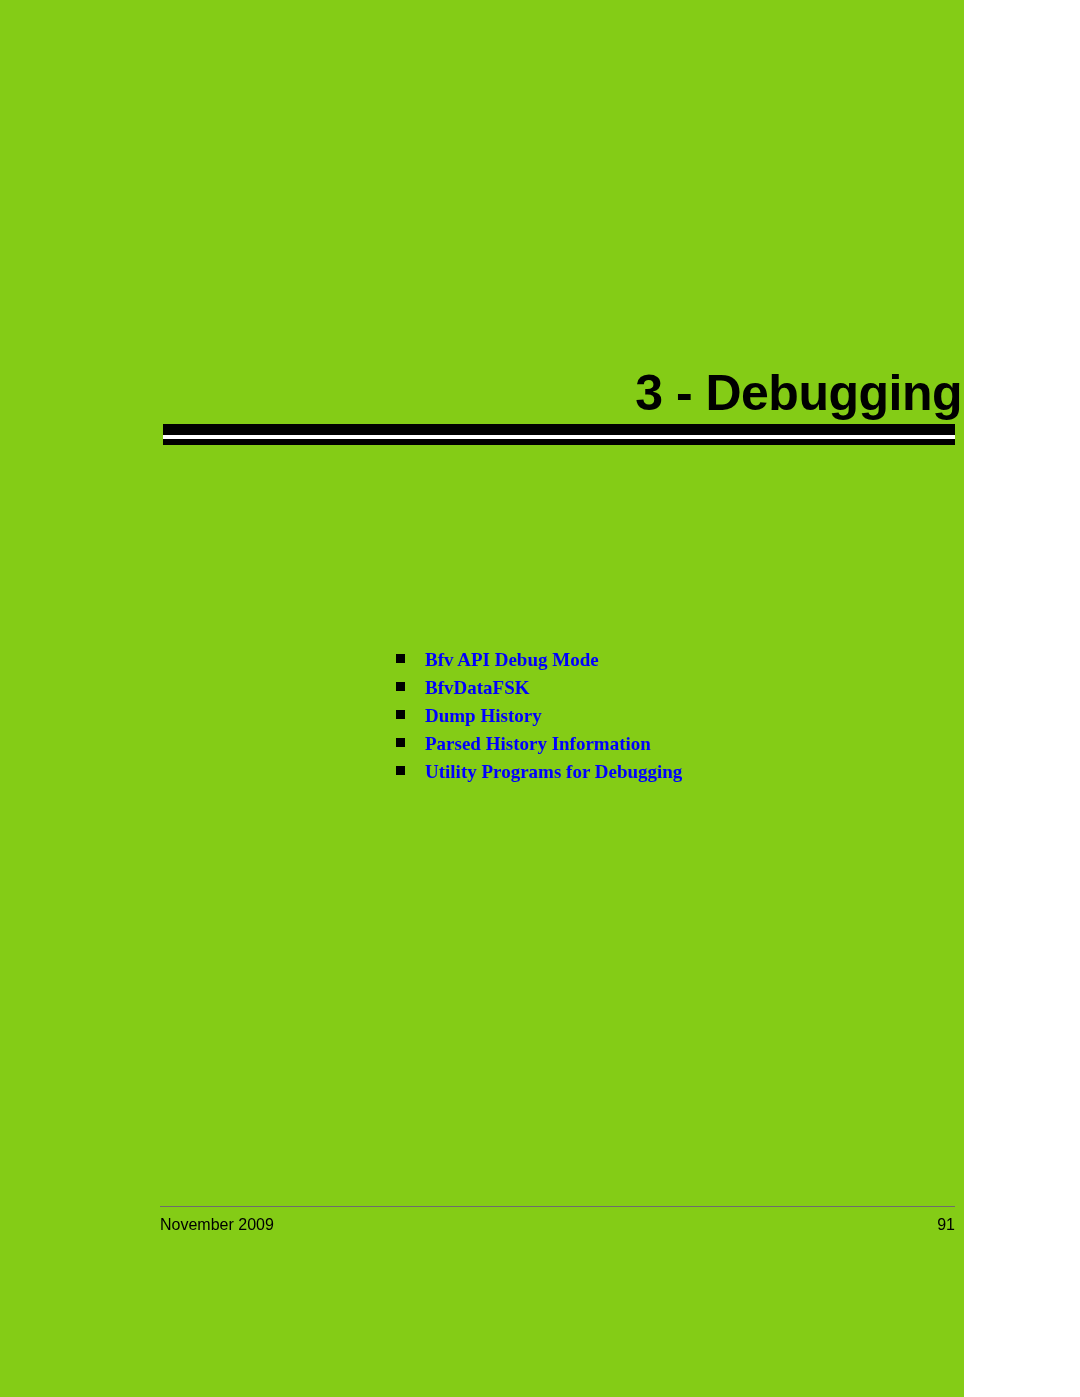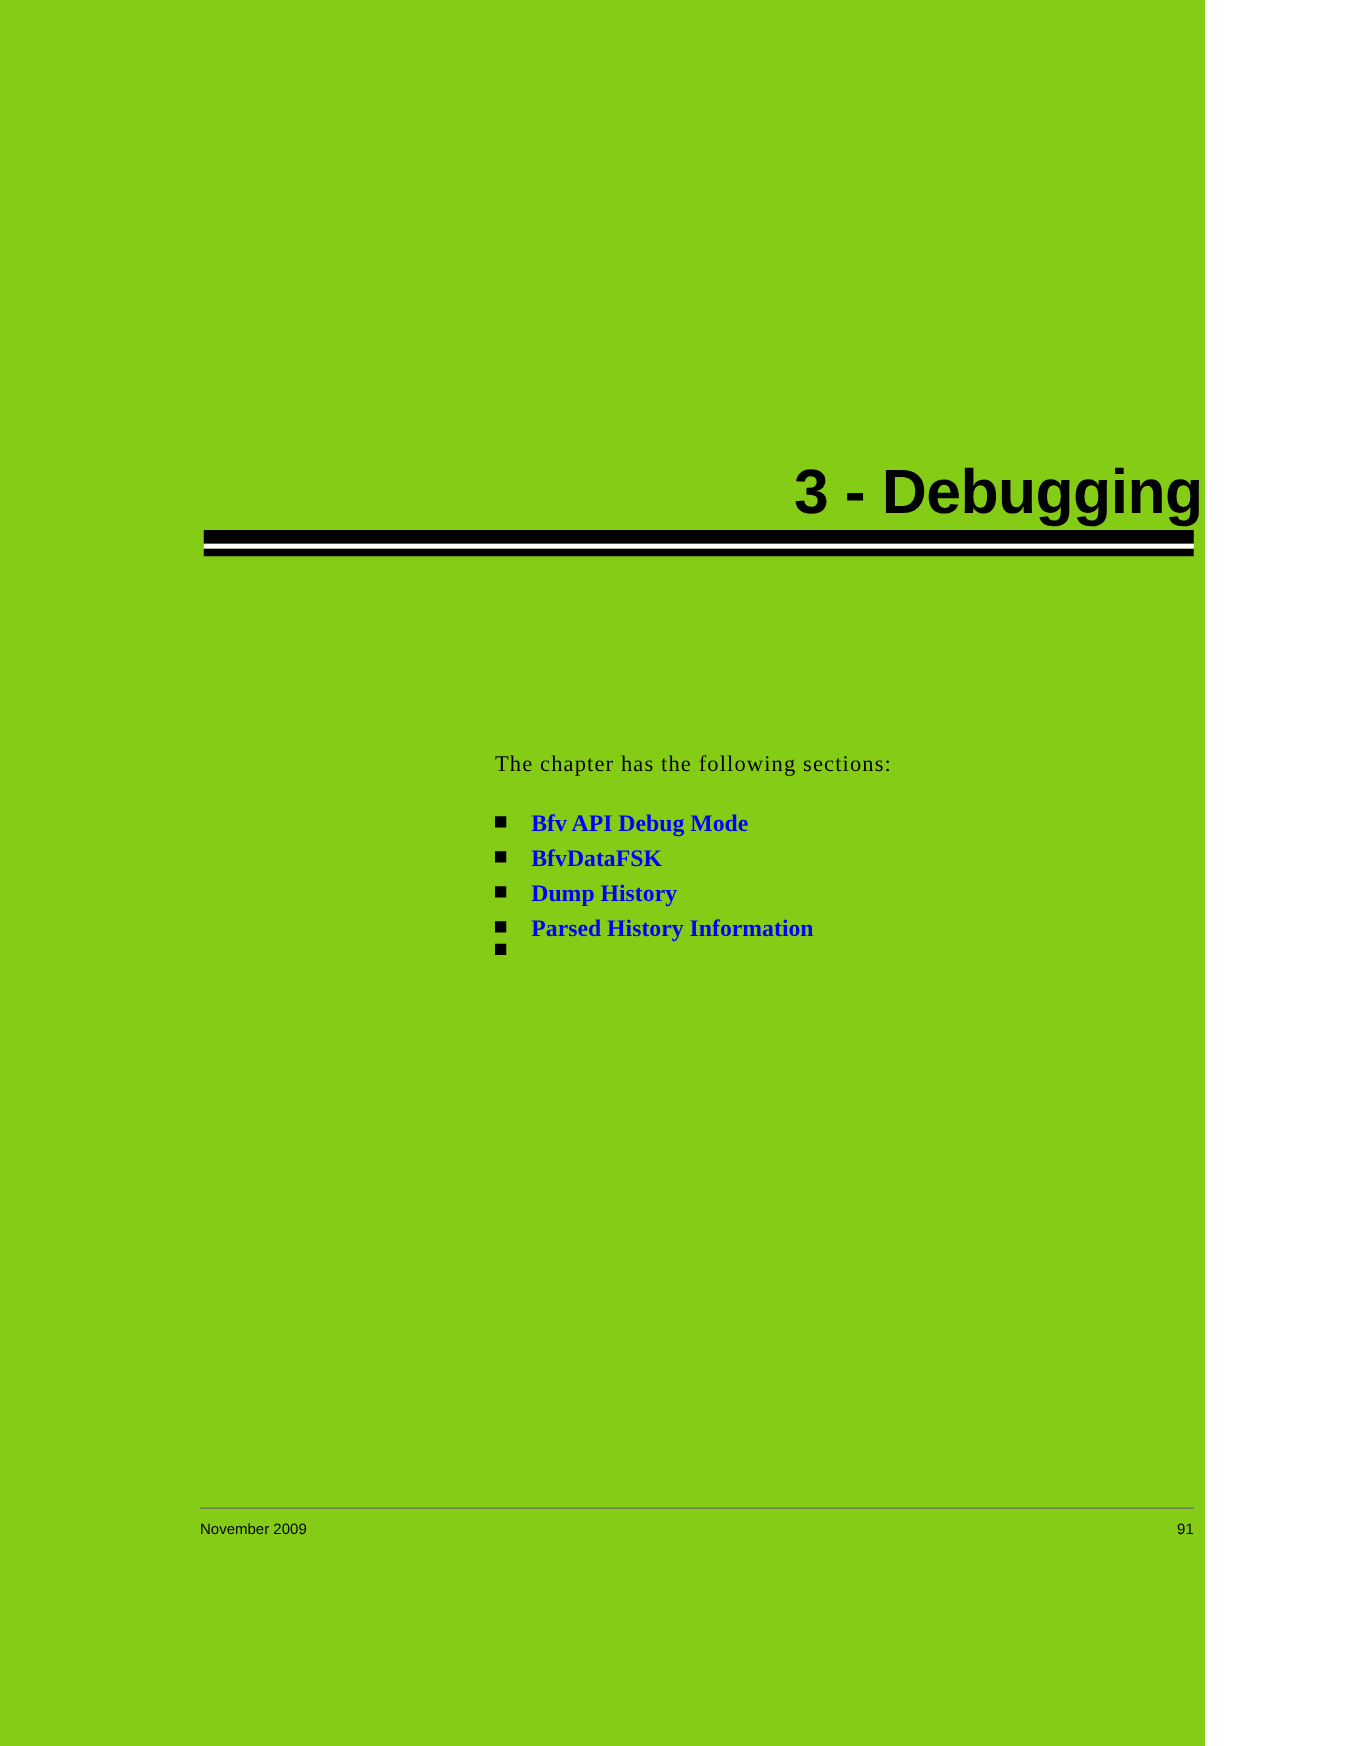--- a/index.html
+++ b/index.html
@@ -115,41 +115,40 @@
     height: 1px;
     background: #6d6d6d;
     width: 100%;
   }
   .footer-row {
     display: flex;
     justify-content: space-between;
     align-items: flex-start;
     margin-top: 9px;
     font-family: "Liberation Sans", sans-serif;
-    font-size: 12px;
+    font-size: 16px;
     color: #000000;
   }
   .footer-date { white-space: nowrap; }
   .footer-page { white-space: nowrap; }
 </style>
 </head>
 <body>
 
 <div class="page">
 
   <h1 class="chapter-title">3 - Debugging</h1>
 
   <div class="title-rules">
     <div class="rule-thick"></div>
     <div class="rule-gap"></div>
     <div class="rule-thin"></div>
   </div>
 
   <div class="body-block">
-    <p class="body-para">The chapter has the following sections:</p>
   </div>
 
   <ul class="section-list">
     <li class="section-item">
       <span class="bullet-square"></span>
       <span class="section-link">Bfv API Debug Mode</span>
     </li>
     <li class="section-item">
       <span class="bullet-square"></span>
       <span class="section-link">BfvDataFSK</span>
@@ -157,20 +156,21 @@
     <li class="section-item">
       <span class="bullet-square"></span>
       <span class="section-link">Dump History</span>
     </li>
     <li class="section-item">
       <span class="bullet-square"></span>
       <span class="section-link">Parsed History Information</span>
     </li>
     <li class="section-item">
       <span class="bullet-square"></span>
+      <span class="section-link">Utility Programs for Debugging</span>
     </li>
   </ul>
 
   <div class="footer">
     <div class="footer-rule"></div>
     <div class="footer-row">
       <span class="footer-date">November 2009</span>
       <span class="footer-page">91</span>
     </div>
   </div>

